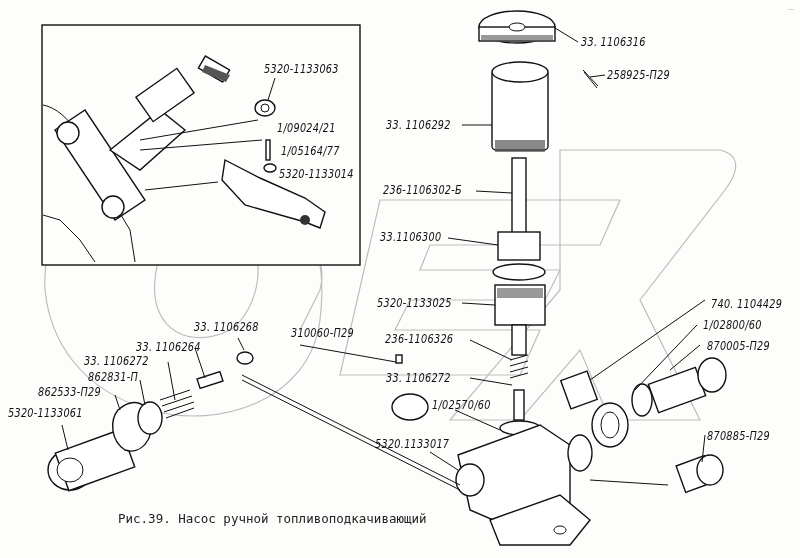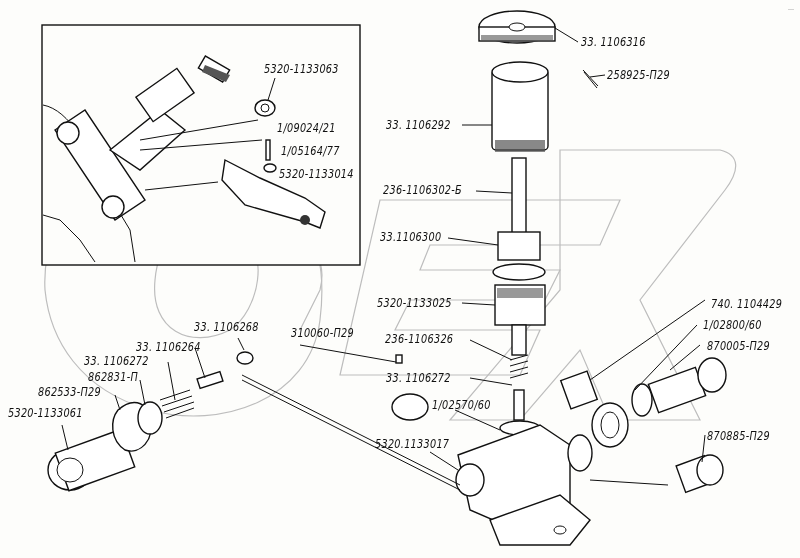--- a/index.html
+++ b/index.html
@@ -150,13 +150,14 @@
 <div class="lbl" style="left:136px;top:340px;">33. 1106264</div>
 <div class="lbl" style="left:84px;top:354px;">33. 1106272</div>
 <div class="lbl" style="left:88px;top:370px;">862831-П</div>
 <div class="lbl" style="left:38px;top:385px;">862533-П29</div>
 <div class="lbl" style="left:8px;top:406px;">5320-1133061</div>
 <div class="lbl" style="left:711px;top:297px;">740. 1104429</div>
 <div class="lbl" style="left:703px;top:318px;">1/02800/60</div>
 <div class="lbl" style="left:707px;top:339px;">870005-П29</div>
 <div class="lbl" style="left:707px;top:429px;">870885-П29</div>
 
+<div class="caption">Рис.39. Насос ручной топливоподкачивающий</div>
 </div>
 
 </body></html>

